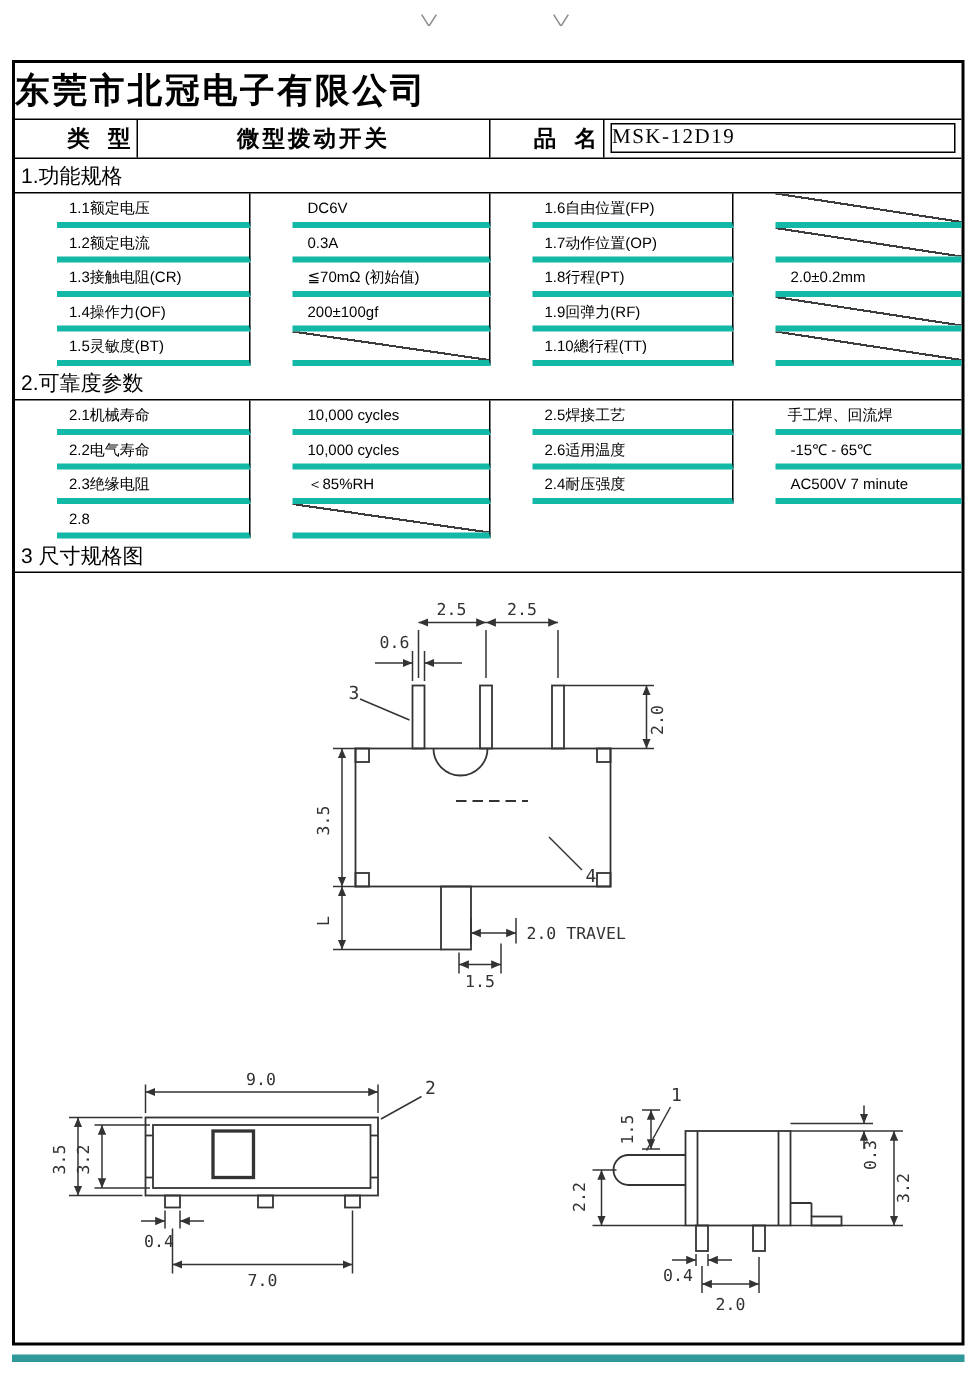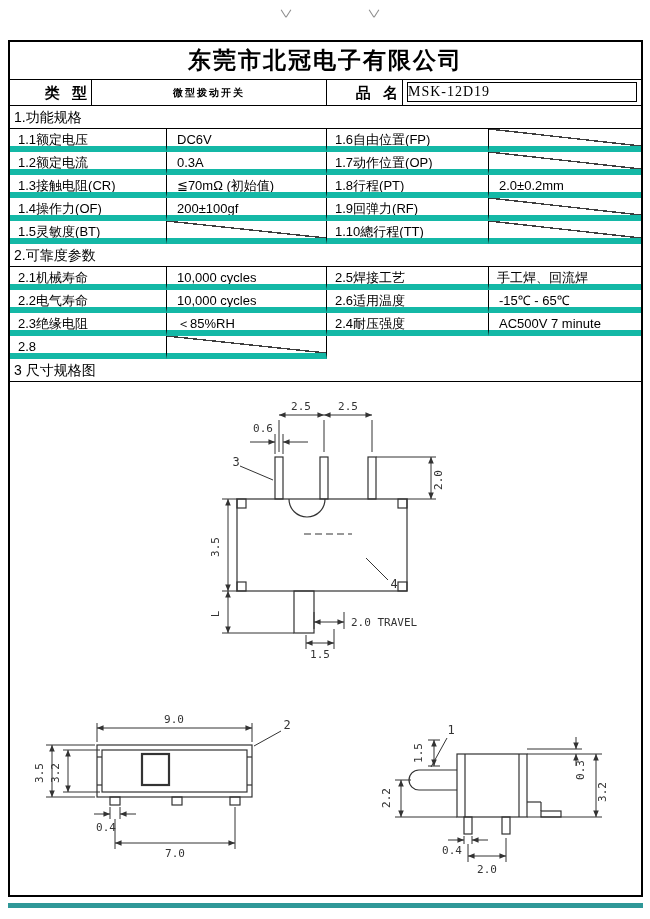--- a/index.html
+++ b/index.html
@@ -6,33 +6,33 @@
   html,body { width:650px; height:919px; }
   body { background:#fff; font-family:"Liberation Sans","DejaVu Sans",sans-serif; color:#000; position:relative; overflow:hidden; }
 
   .print-mark { position:absolute; top:9px; width:12px; height:8px; }
   .print-mark::before, .print-mark::after { content:""; position:absolute; top:0; width:1px; height:9px; background:#8a8a8a; }
   .print-mark::before { left:3px; transform:rotate(-32deg); }
   .print-mark::after  { left:8px; transform:rotate(32deg); }
 
   .doc { position:absolute; left:8px; top:40px; width:635px; height:857px; border:2px solid #000; background:#fff; }
 
-  .title { height:38px; line-height:36px; text-align:center; font-size:23px; font-weight:bold; letter-spacing:2px; border-bottom:1px solid #000; }
+  .title { height:38px; line-height:36px; font-size:23px; font-weight:bold; letter-spacing:2px; border-bottom:1px solid #000; }
 
   .row2 { display:grid; grid-template-columns:82px 235px 76px 1fr; height:26px; border-bottom:1px solid #000; }
   .row2 > div { line-height:25px; }
   .hcell { border-right:1px solid #000; text-align:right; font-weight:bold; font-size:15px; letter-spacing:4px; }
-  .hval  { border-right:1px solid #000; text-align:center; font-weight:bold; font-size:10px; letter-spacing:2px; }
+  .hval  { border-right:1px solid #000; text-align:center; font-weight:bold; font-size:15px; letter-spacing:2px; }
   .namecell { padding:2px 4px; }
   .name-box { border:1px solid #000; height:20px; line-height:18px; text-align:left; font-family:"Liberation Serif","DejaVu Serif",serif; font-size:14px; letter-spacing:1px; }
 
   .sech { height:23px; line-height:22px; padding-left:4px; font-size:14px; border-bottom:1px solid #000; }
 
   .grid { display:grid; grid-template-columns:157px 160px 162px 1fr; grid-auto-rows:23px; }
-  .c { line-height:22px; font-size:13px; padding-left:8px; border-right:1px solid #000; border-bottom:6px solid #14b8a6; overflow:hidden; white-space:nowrap; }
+  .c { line-height:22px; font-size:10px; padding-left:8px; border-right:1px solid #000; border-bottom:4px solid #14b8a6; overflow:hidden; white-space:nowrap;margin-left:28px; }
   .grid .c:nth-child(4n) { border-right:none; }
   .v { font-family:Liberation Sans, sans-serif; padding-left:10px; }
   .na { background:linear-gradient(to top right,
         transparent calc(50% - 0.7px), #3c3c3c calc(50% - 0.7px),
         #3c3c3c calc(50% + 0.7px), transparent calc(50% + 0.7px)); }
 
   svg.draw { display:block; }
   .dimtxt { font-family:"DejaVu Sans Mono","Liberation Mono",monospace; font-size:11px; fill:#333; }
   .parttxt { font-family:"DejaVu Sans Mono","Liberation Mono",monospace; font-size:12px; fill:#333; }
 

